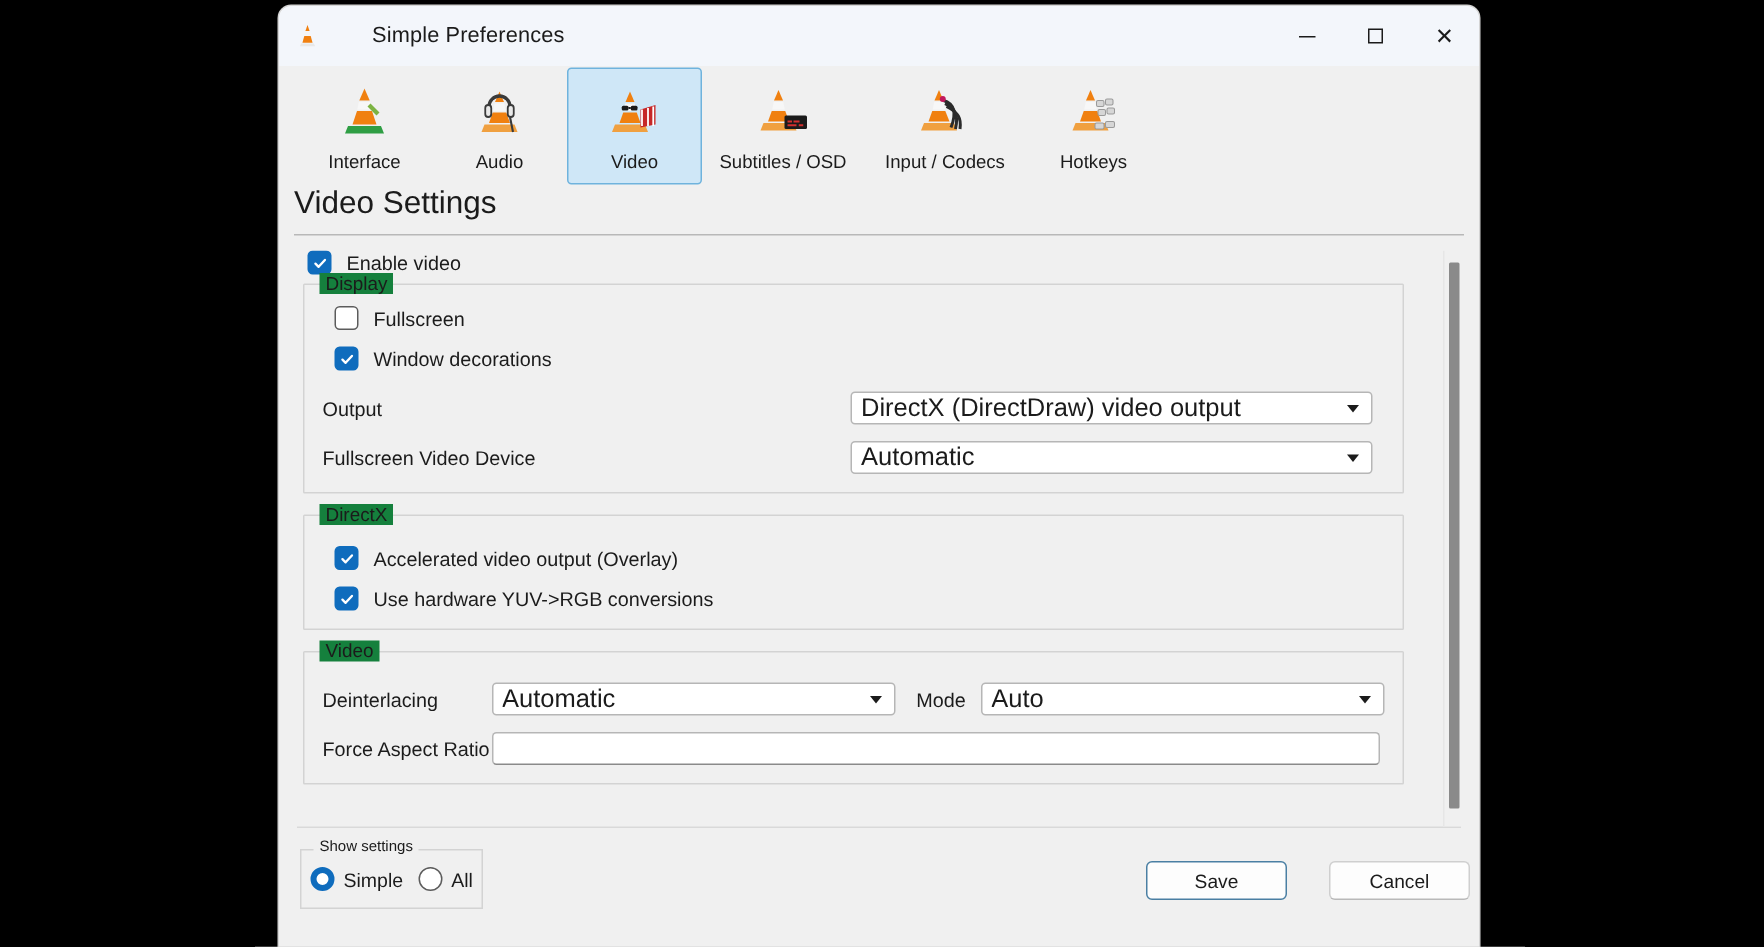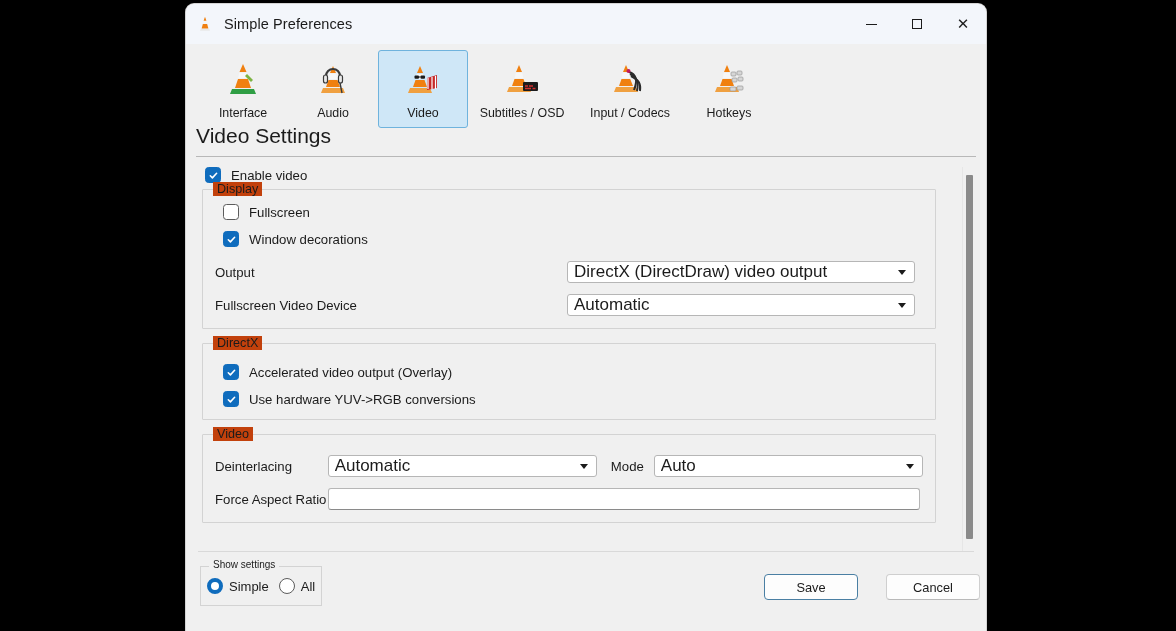--- a/index.html
+++ b/index.html
@@ -25,20 +25,21 @@
 
   
   #titlebar {
     position: relative;
     height: 40px;
     background: #f3f6fb;
     border-top-left-radius: 8px;
     border-top-right-radius: 8px;
     display: flex;
     align-items: center;
+    gap: 24px;
   }
   #title-icon {
     margin-left: 10px;
     width: 18px; height: 18px;
     display: block;
   }
   #title-text {
     margin-left: 10px;
     font-size: 14.5px;
     color: #1b1b1b;
@@ -52,21 +53,21 @@
   }
   .glyph-min { width: 11px; height: 1px; background: #1b1b1b; display:block; }
   .glyph-max { width: 10px; height: 10px; border: 1px solid #1b1b1b; display:block; }
   .glyph-close { font-size: 15px; line-height: 1; font-family: "DejaVu Sans", sans-serif; font-weight: 300;}
 
   
   #tabstrip {
     height: 84px;
     background: #f0f0f0;
     display: flex;
-    align-items: flex-end;
+    align-items: flex-start;
     padding-left: 12px;
     padding-top: 1px;
   }
   .tab {
     width: 90px;
     height: 78px;
     display: flex;
     flex-direction: column;
     align-items: center;
     justify-content: flex-start;
@@ -157,21 +158,21 @@
     border: 1px solid #d3d3d3;
     border-radius: 1px;
     margin: 0 0 14px 0;
     padding: 14px 12px 12px 12px;
     position: relative;
     width: 734px;
   }
   .group > .legend {
     position: absolute;
     top: -8px; left: 10px;
-    background: #c2410c;
+    background: #15803d;
     padding: 0 4px;
     font-size: 12.6px;
     color: #1b1b1b;
   }
   .group .row + .row { margin-top: 11px; }
   .group .inner-cb-row { margin-left: 8px; }
 
   .field-label { font-size: 13.2px; color: #1b1b1b; }
 
   

